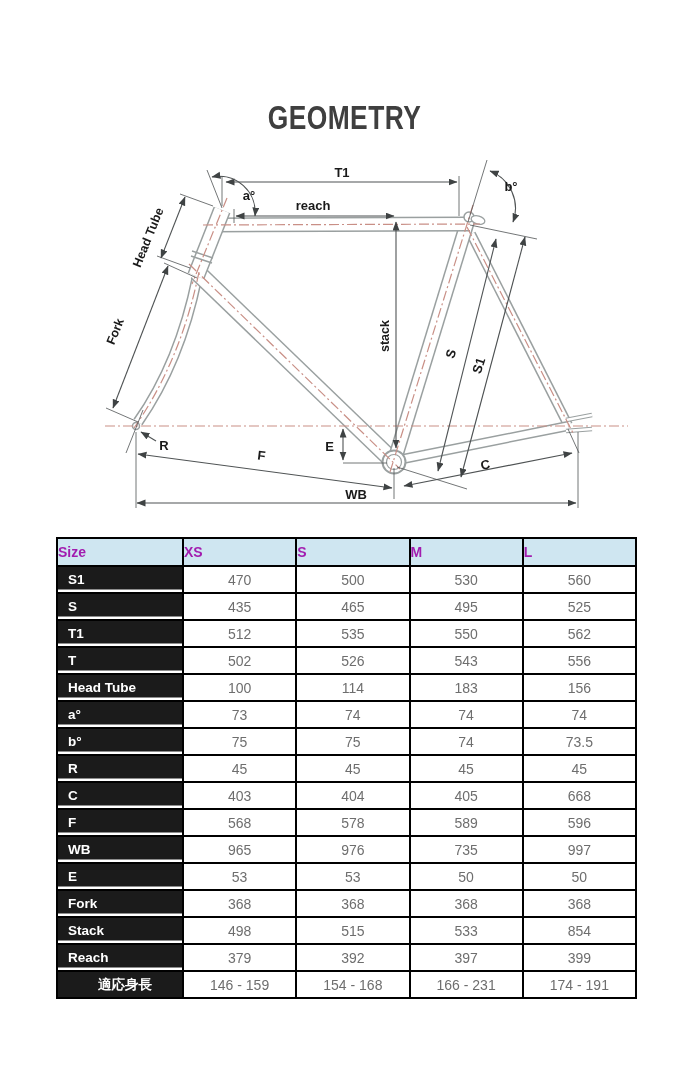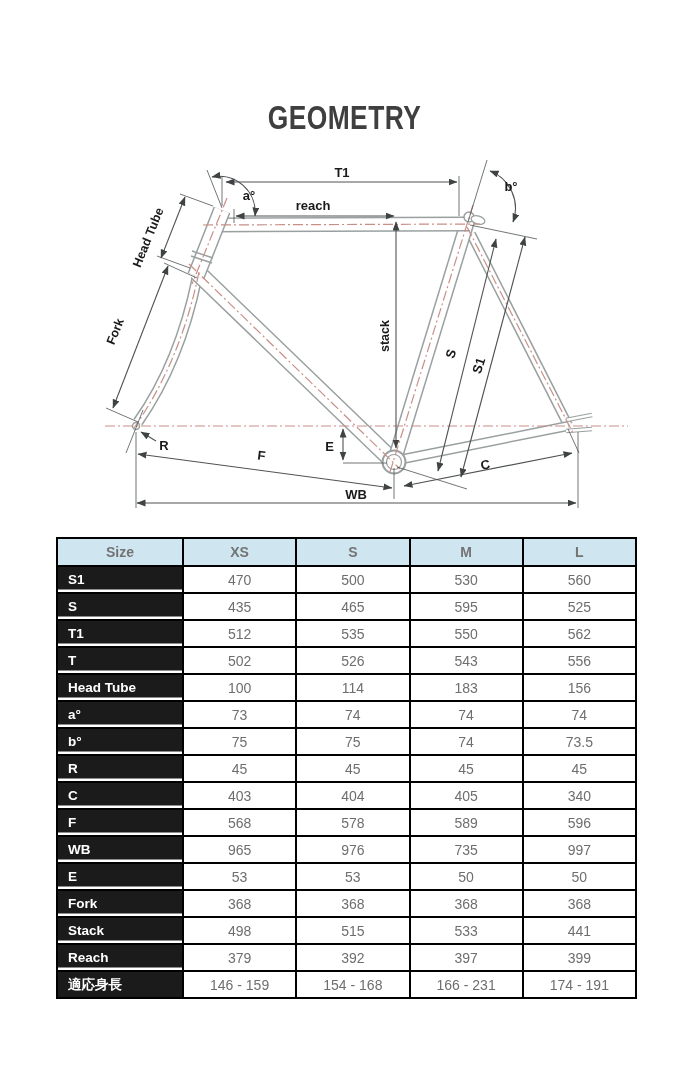--- a/index.html
+++ b/index.html
@@ -25,30 +25,30 @@
   .dlabel { font-weight:700; font-size:13px; fill:var(--dlabel,#1a1a1a); }
   .dlabel.small { font-size:12.5px; }
 
   
   .geo-table {
     position:absolute; top:537px; left:56px; width:581px;
     border-collapse:collapse; table-layout:fixed;
   }
   .geo-table th, .geo-table td { border:2px solid var(--border,#000); padding:0; }
   .geo-table thead th {
-    background:var(--header_bg,#cfe6f1); color:#737373;
-    font-size:14px; font-weight:700; height:26px; text-align:center;
+    background:var(--header_bg,#cfe6f1); color:#a21caf;
+    font-size:14px; font-weight:700; height:26px; text-align:left;
   }
   .geo-table td { height:25px; }
   .geo-table td.rlabel {
     background:var(--label_bg,#1b1b1b); color:var(--label_text,#fff);
     font-size:13.5px; font-weight:700; text-align:left; padding-left:10px;
     box-shadow: inset 0 -2.5px 0 #ffffff;
   }
-  .geo-table tbody tr:last-child td.rlabel { box-shadow:none; }
+  .geo-table tbody tr:last-child td.rlabel { box-shadow:none;text-align:center; }
   .geo-table td.val {
     background:#ffffff; color:var(--value_text,#6e6e6e);
     font-size:14px; text-align:center;
   }
 </style>
 </head>
 <body>
 
 <div class="page-title">GEOMETRY</div>
 
@@ -189,21 +189,21 @@
     <td class="val">470</td>
     <td class="val">500</td>
     <td class="val">530</td>
     <td class="val">560</td>
   </tr>
 
   <tr>
     <td class="rlabel">S</td>
     <td class="val">435</td>
     <td class="val">465</td>
-    <td class="val">595</td>
+    <td class="val">495</td>
     <td class="val">525</td>
   </tr>
 
   <tr>
     <td class="rlabel">T1</td>
     <td class="val">512</td>
     <td class="val">535</td>
     <td class="val">550</td>
     <td class="val">562</td>
   </tr>
@@ -246,21 +246,21 @@
     <td class="val">45</td>
     <td class="val">45</td>
     <td class="val">45</td>
   </tr>
 
   <tr>
     <td class="rlabel">C</td>
     <td class="val">403</td>
     <td class="val">404</td>
     <td class="val">405</td>
-    <td class="val">340</td>
+    <td class="val">668</td>
   </tr>
 
   <tr>
     <td class="rlabel">F</td>
     <td class="val">568</td>
     <td class="val">578</td>
     <td class="val">589</td>
     <td class="val">596</td>
   </tr>
 
@@ -287,21 +287,21 @@
     <td class="val">368</td>
     <td class="val">368</td>
   </tr>
 
 
   <tr>
     <td class="rlabel">Stack</td>
     <td class="val">498</td>
     <td class="val">515</td>
     <td class="val">533</td>
-    <td class="val">441</td>
+    <td class="val">854</td>
   </tr>
 
   <tr>
     <td class="rlabel">Reach</td>
     <td class="val">379</td>
     <td class="val">392</td>
     <td class="val">397</td>
     <td class="val">399</td>
   </tr>
 

